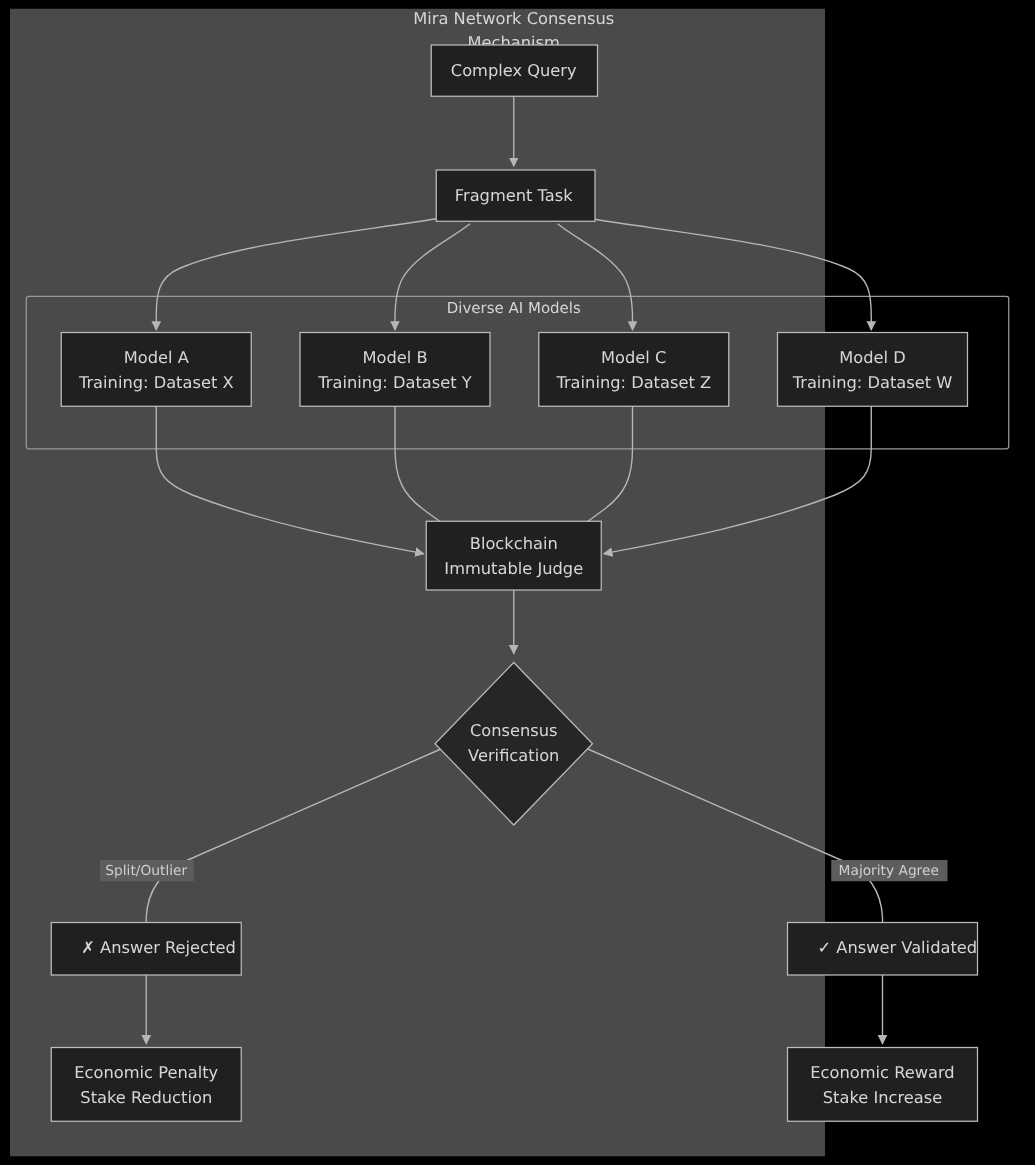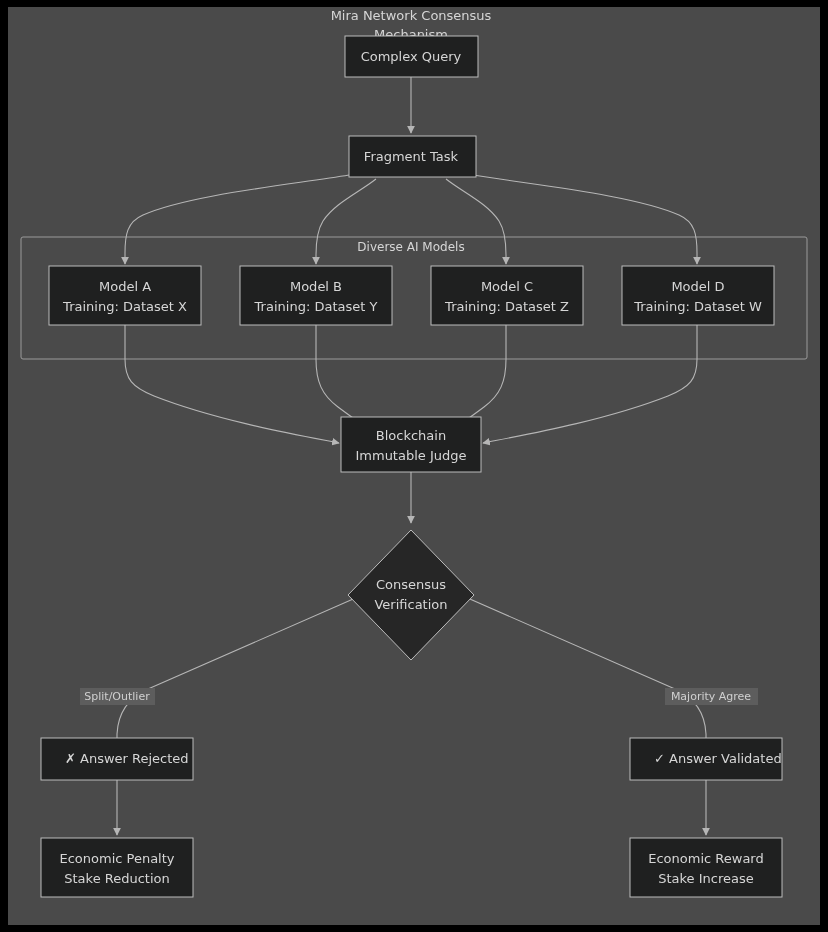--- a/index.html
+++ b/index.html
@@ -10,21 +10,21 @@
   body {
     width: 828px;
     height: 932px;
     overflow: hidden;
     font-family: "DejaVu Sans", sans-serif;
   }
   #canvas {
     position: absolute;
     left: 8px;
     top: 7px;
-    width: 812px;
+    width: 652px;
     height: 918px;
     background: #4a4a4a;
   }
   svg#flow {
     display: block;
     width: 812px;
     height: 918px;
   }
   .node-rect {
     fill: #1f2020;

